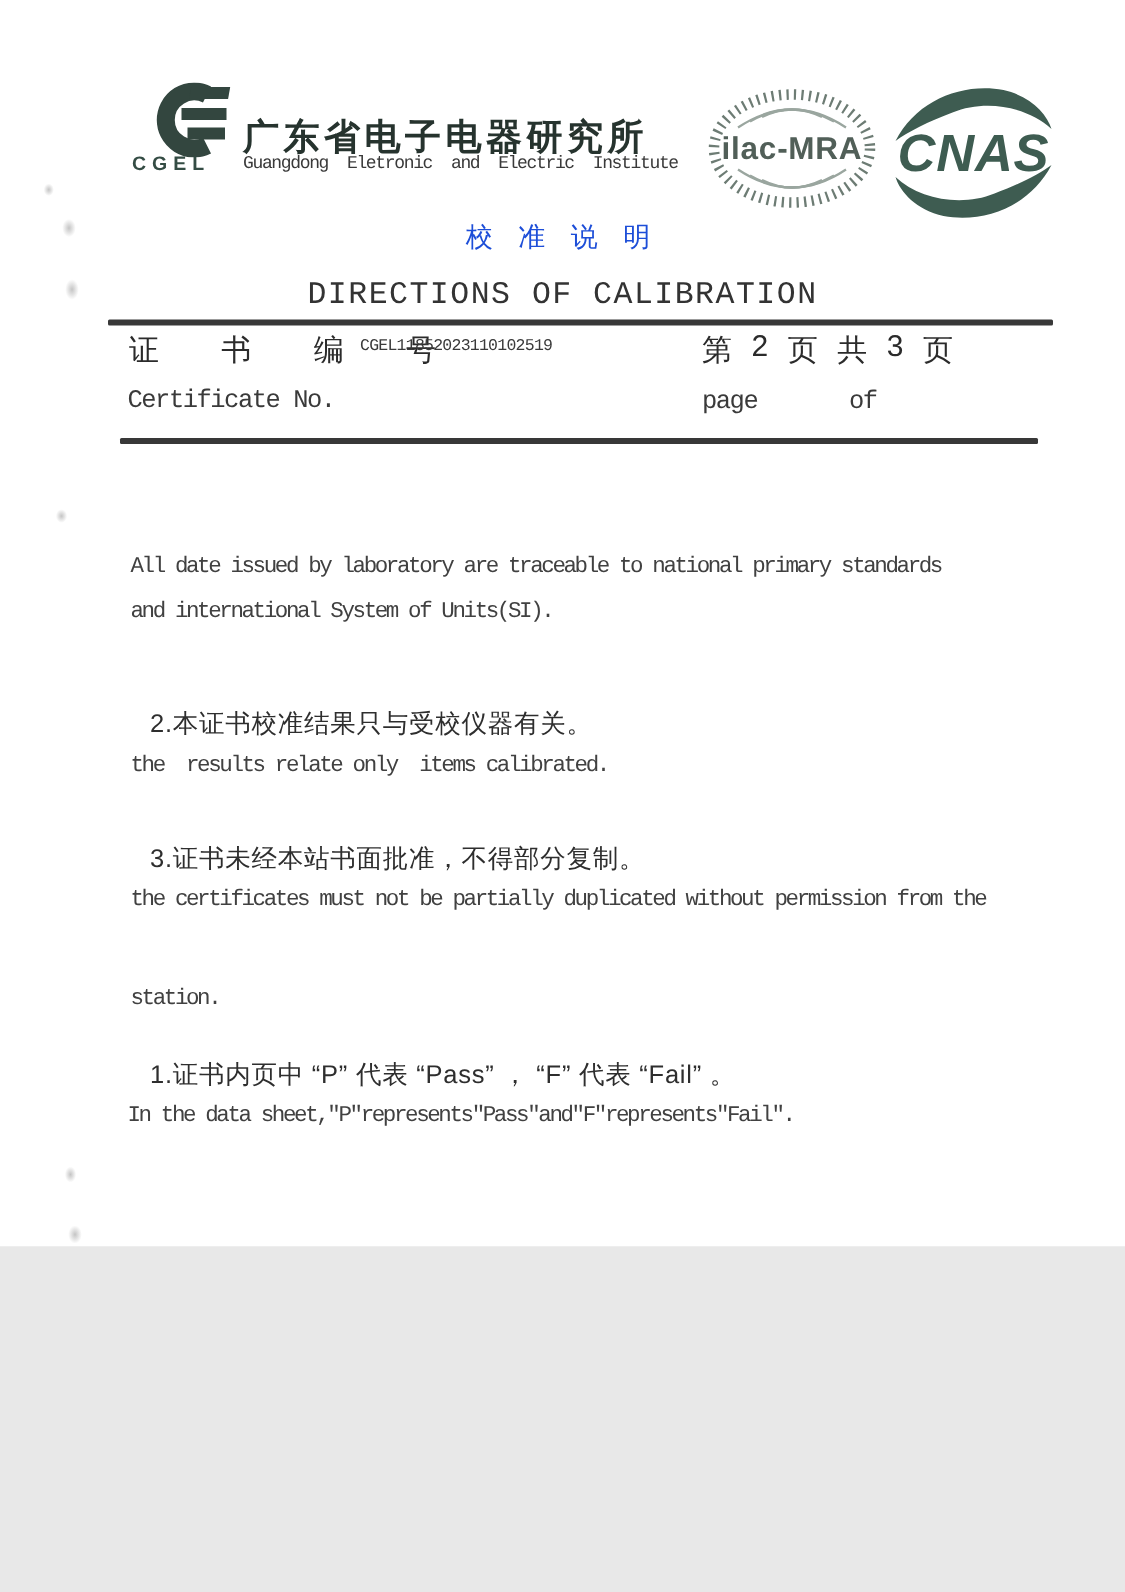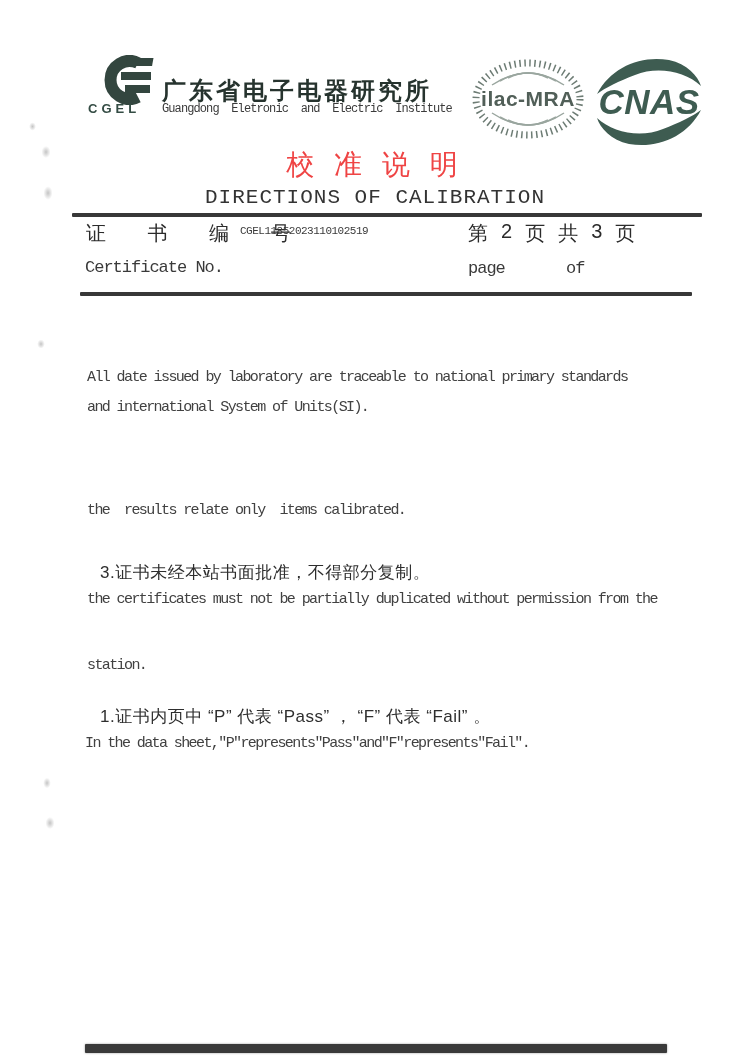--- a/index.html
+++ b/index.html
@@ -1,31 +1,31 @@
 <!DOCTYPE html>
 <html><head>
 <meta charset="utf-8">
 <style>
   html,body{margin:0;padding:0;background:#e8e8e8;}
   .page{
-    position:relative;width:750px;height:1061px;margin:0 auto;
+    position:relative;width:750px;height:831px;margin:0 auto;
     background:#ffffff;overflow:hidden;
     font-family:"Liberation Sans",sans-serif;
   }
   .abs{position:absolute;}
   .zh{font-family:"Liberation Sans",sans-serif;color:#2e2e2e;white-space:pre;}
   .en{font-family:"Liberation Mono","DejaVu Sans Mono",monospace;color:#414141;white-space:pre;}
   .rule{position:absolute;background:#383838;border-radius:1px;}
   .centered{left:0;width:100%;text-align:center;}
   
   .cgel-letters{font-weight:bold;letter-spacing:4px;color:#344c44;font-size:13px;}
   .inst-zh{font-size:24px;font-weight:bold;letter-spacing:3px;color:#26332e;}
   .inst-en{font-size:12px;letter-spacing:-0.9px;color:#3a3a3a;}
   
-  .title-zh{top:146px;font-size:28px;letter-spacing:6px;color:#ef4444;}
+  .title-zh{top:146px;font-size:18px;letter-spacing:6px;color:#1d4ed8;}
   .title-en{top:186px;font-size:21px;letter-spacing:1px;color:#333;}
   
   .cert-label-zh{font-size:20px;letter-spacing:18px;color:#2b2b2b;}
   .cert-no{font-size:11px;letter-spacing:-0.5px;color:#3a3a3a;}
   .pagerow{display:flex;gap:13px;font-size:20px;color:#2b2b2b;}
   .cert-en{font-size:17px;letter-spacing:-1px;color:#3a3a3a;}
   
   .note-zh{font-size:17px;letter-spacing:0.5px;}
   .note-en{font-size:15px;letter-spacing:-1.6px;}
   .smudge{position:absolute;background:radial-gradient(closest-side,rgba(125,125,125,0.45),rgba(125,125,125,0) 75%);}
@@ -81,20 +81,21 @@
   </div>
 
   <div class="abs en cert-en" style="left:85px;top:258px;">Certificate No.</div>
   <div class="abs en cert-en" style="left:468px;top:259px;text-align:center;">page</div>
   <div class="abs en cert-en" style="left:566px;top:259px;">of</div>
   <div class="rule" style="left:80px;top:292px;width:612px;height:4px;"></div>
 
   <div class="abs en note-en" style="left:87px;top:399px;">and international System of Units(SI).</div>
   <div class="abs en note-en" style="left:87px;top:369px;">All date issued by laboratory are traceable to national primary standards</div>
 
+  <div class="abs zh note-zh" style="left:100px;top:471px;">2.本证书校准结果只与受校仪器有关。</div>
   <div class="abs en note-en" style="left:87px;top:502px;">the  results relate only  items calibrated.</div>
 
   <div class="abs zh note-zh" style="left:100px;top:561px;text-align:center;">3.证书未经本站书面批准，不得部分复制。</div>
   <div class="abs en note-en" style="left:87px;top:591px;">the certificates must not be partially duplicated without permission from the</div>
   <div class="abs en note-en" style="left:87px;top:657px;">station.</div>
 
   <div class="abs zh note-zh" style="left:100px;top:705px;">1.证书内页中 “P” 代表 “Pass” ， “F” 代表 “Fail” 。</div>
   <div class="abs en note-en" style="left:85px;top:735px;">In the data sheet,″P″represents″Pass″and″F″represents″Fail″.</div>
 
   <div class="smudge" style="left:28px;top:121px;width:9px;height:11px;"></div>

